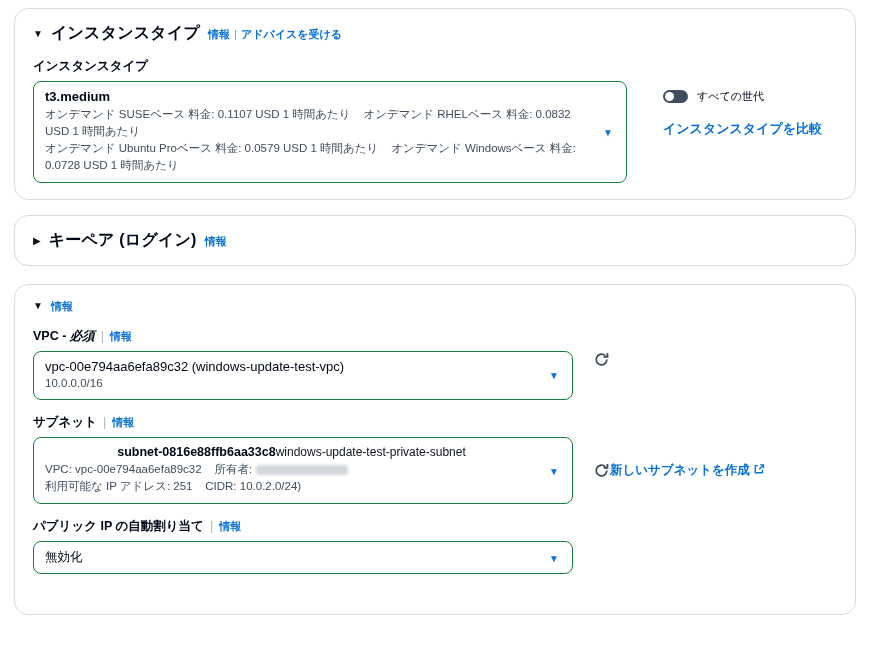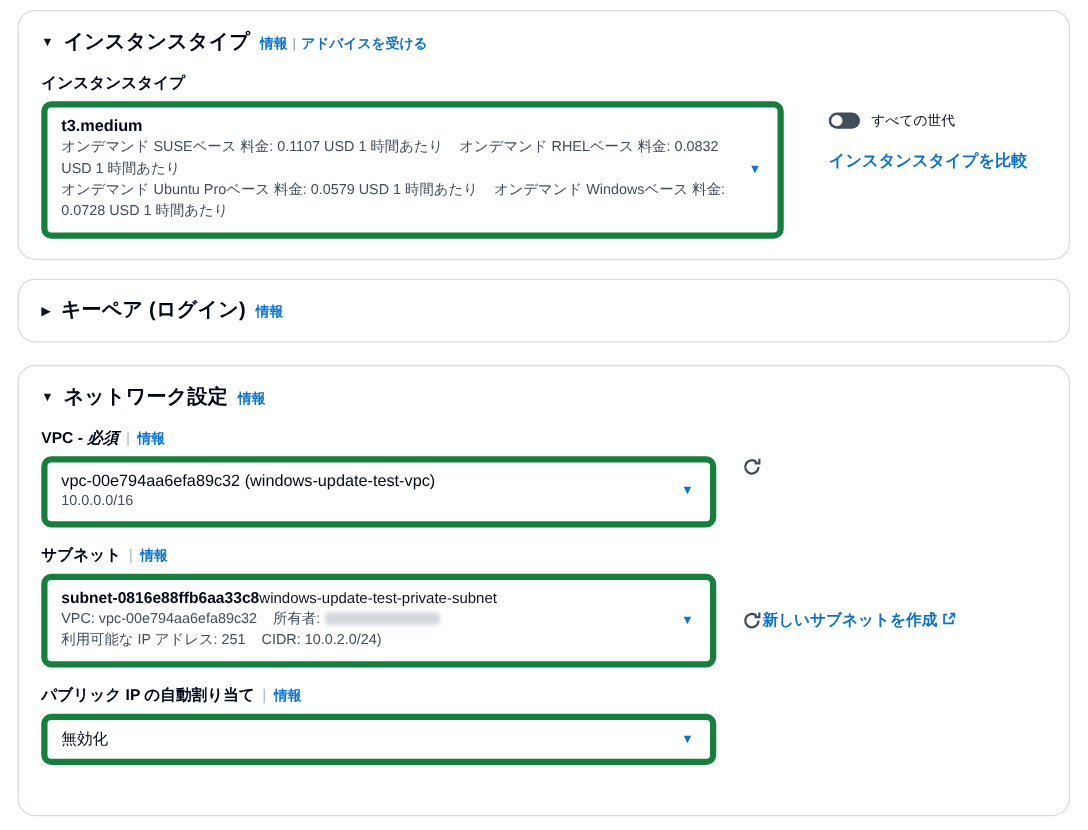--- a/index.html
+++ b/index.html
@@ -20,42 +20,42 @@
   .sec-caret{font-size:10px;color:#0f141a;transform:translateY(-1px);}
   .sec-title{font-size:16px;font-weight:700;letter-spacing:.2px;}
   .mini-links{font-size:11px;font-weight:700;}
   .link{color:#0972d3;text-decoration:none;cursor:pointer;}
   .pipe{color:#8c97a5;font-weight:400;margin:0 4px;}
   .pipe2{color:#b0b8c1;font-weight:400;margin:0 6px;}
   .fld-label{font-size:12.5px;font-weight:700;margin:14px 0 6px 0;display:flex;align-items:baseline;}
   .fld-label .req{font-style:italic;}
   .info-link{font-size:11px;font-weight:700;color:#0972d3;cursor:pointer;}
   .select{
-    position:relative;border:5px solid #15803d;border-radius:8px;background:#fff;
+    position:relative;border:1px solid #15803d;border-radius:8px;background:#fff;
     padding:6px 34px 7px 11px;box-sizing:border-box;
   }
   .select .caret{
     position:absolute;right:13px;top:50%;transform:translateY(-50%);
     color:#0972d3;font-size:10px;
   }
   .sel-main{font-size:13px;font-weight:700;line-height:1.35;}
   .sel-sub{font-size:11.5px;color:#414d5c;line-height:1.5;white-space:pre-wrap;}
   .row{display:flex;align-items:flex-start;}
   .inst-select{width:594px;}
   .inst-side{margin-left:36px;padding-top:8px;}
   .toggle-row{display:flex;align-items:center;gap:9px;}
   .toggle-track{width:25px;height:13px;border-radius:8px;background:#414d5c;position:relative;flex:0 0 auto;cursor:pointer;}
   .toggle-knob{position:absolute;left:2px;top:2px;width:9px;height:9px;border-radius:50%;background:#fff;}
   .toggle-label{font-size:11px;}
   .compare-link{display:inline-block;margin-top:16px;font-size:13px;font-weight:700;}
   .note-blue{margin-top:9px;font-size:12.5px;font-weight:700;color:#0972d3;}
   .w540{width:540px;}
   .side{display:flex;align-items:center;margin-left:20px;}
   .refresh{width:17px;height:17px;flex:0 0 auto;cursor:pointer;}
-  .subnet-top{display:flex;justify-content:flex-start;align-items:baseline;}
+  .subnet-top{display:flex;justify-content:center;align-items:baseline;}
   .subnet-name{font-size:12px;color:#0f141a;}
   .redacted{display:inline-block;width:92px;height:10px;border-radius:3px;background:#d3d7dc;filter:blur(1.5px);vertical-align:middle;margin-left:4px;}
   .side-link{font-size:12.5px;font-weight:700;}
   .ext-ico{margin-left:3px;vertical-align:-1px;}
 </style>
 </head>
 <body>
 
 <section class="card first">
   <div class="sec-head">
@@ -95,21 +95,20 @@
   <div class="sec-head">
     <span class="sec-caret">▶</span>
     <span class="sec-title">キーペア (ログイン)</span>
     <span class="mini-links"><span class="link">情報</span></span>
   </div>
 </section>
 
 <section class="card network">
   <div class="sec-head">
     <span class="sec-caret">▼</span>
-    <span class="sec-title">ネットワーク設定</span>
     <span class="mini-links"><span class="link">情報</span></span>
   </div>
 
   <div class="fld-label">
     <span>VPC -</span>&nbsp;<span class="req">必須</span>
     <span class="pipe2">|</span><span class="info-link">情報</span>
   </div>
   <div class="row">
     <div class="select w540">
       <div class="sel-main" style="font-weight:400;font-size:13px;">vpc-00e794aa6efa89c32 (windows-update-test-vpc)</div>

